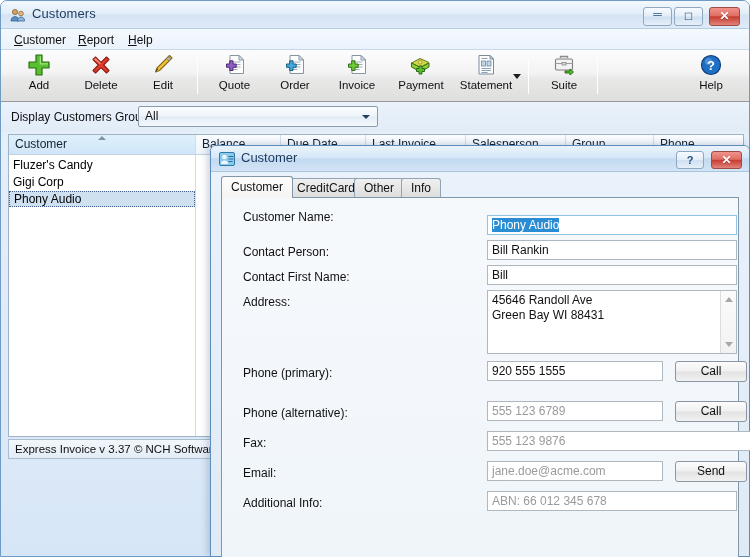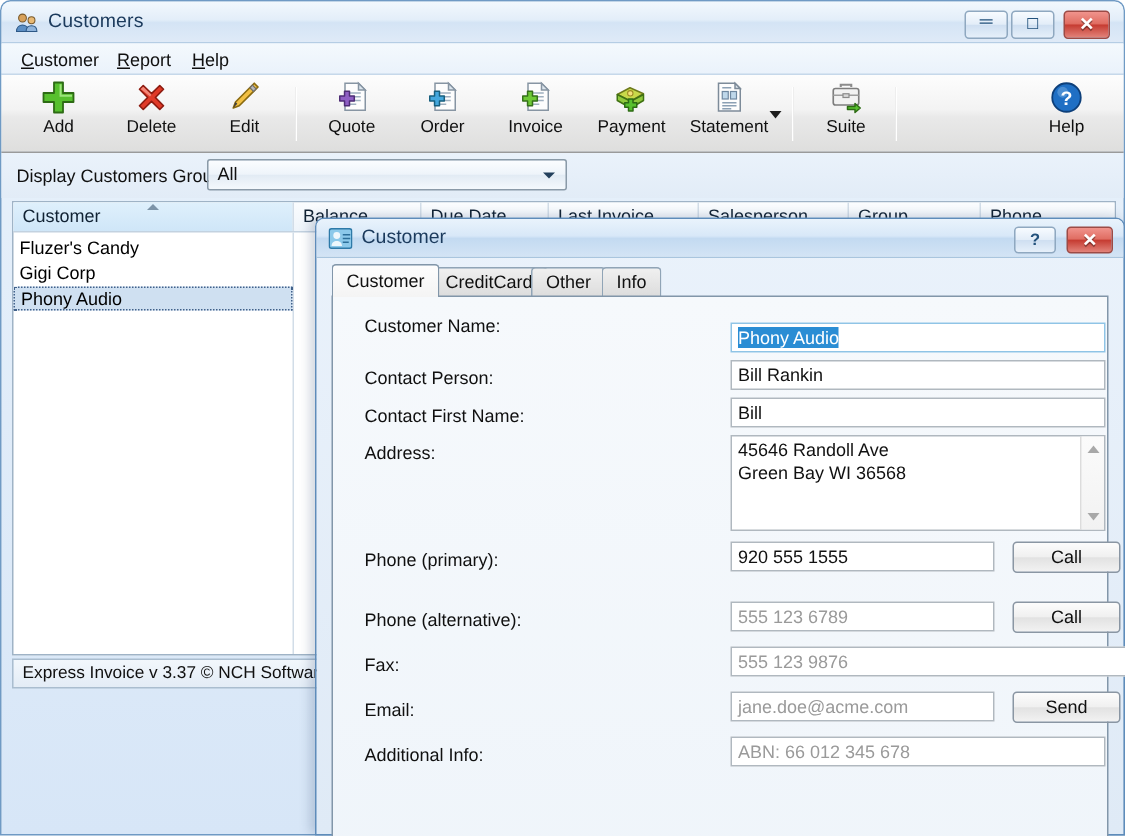--- a/index.html
+++ b/index.html
@@ -507,21 +507,21 @@
     </div>
 
     <span class="flabel" style="top:72px">Contact First Name:</span>
     <div class="finput" style="top:67px;width:250px">
       <span>Bill</span>
     </div>
 
     <span class="flabel" style="top:97px">Address:</span>
     <div class="ftextarea" style="top:92px;width:250px;height:64px">
       <div>45646 Randoll Ave</div>
-      <div>Green Bay WI 36568</div>
+      <div>Green Bay WI 88431</div>
       <div class="scroll">
         <div class="arw up">
             <span class="tri"></span>
           </div>
         <div class="arw dn">
             <span class="tri"></span>
           </div>
       </div>
     </div>
 

